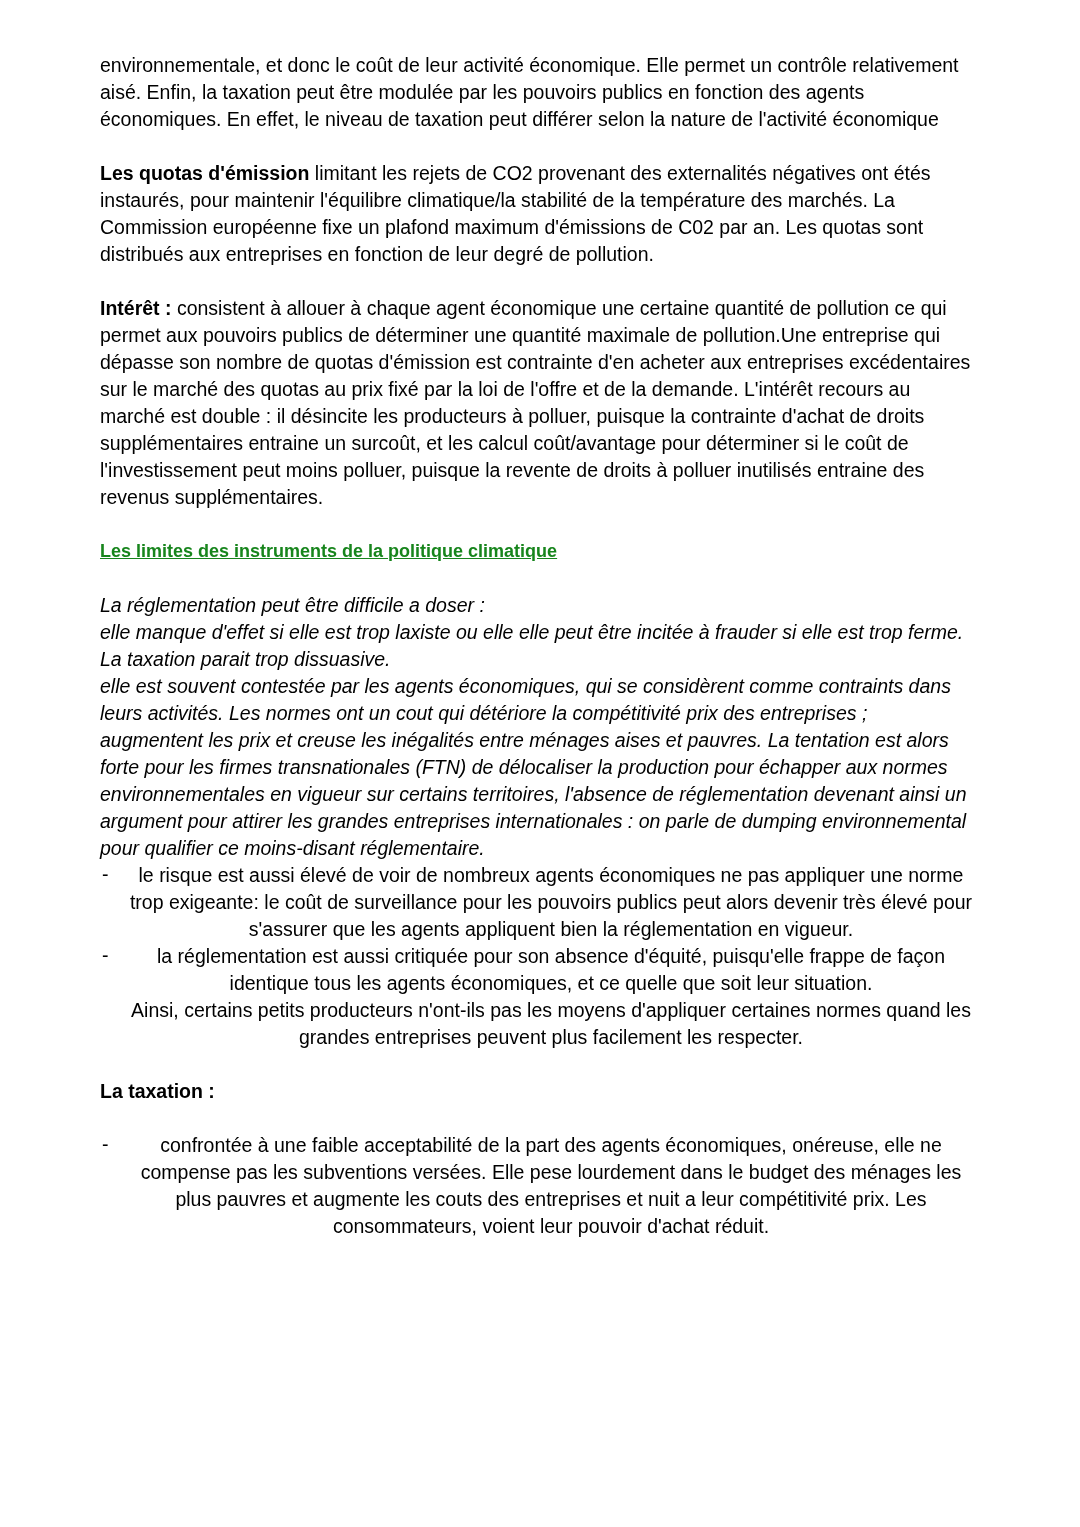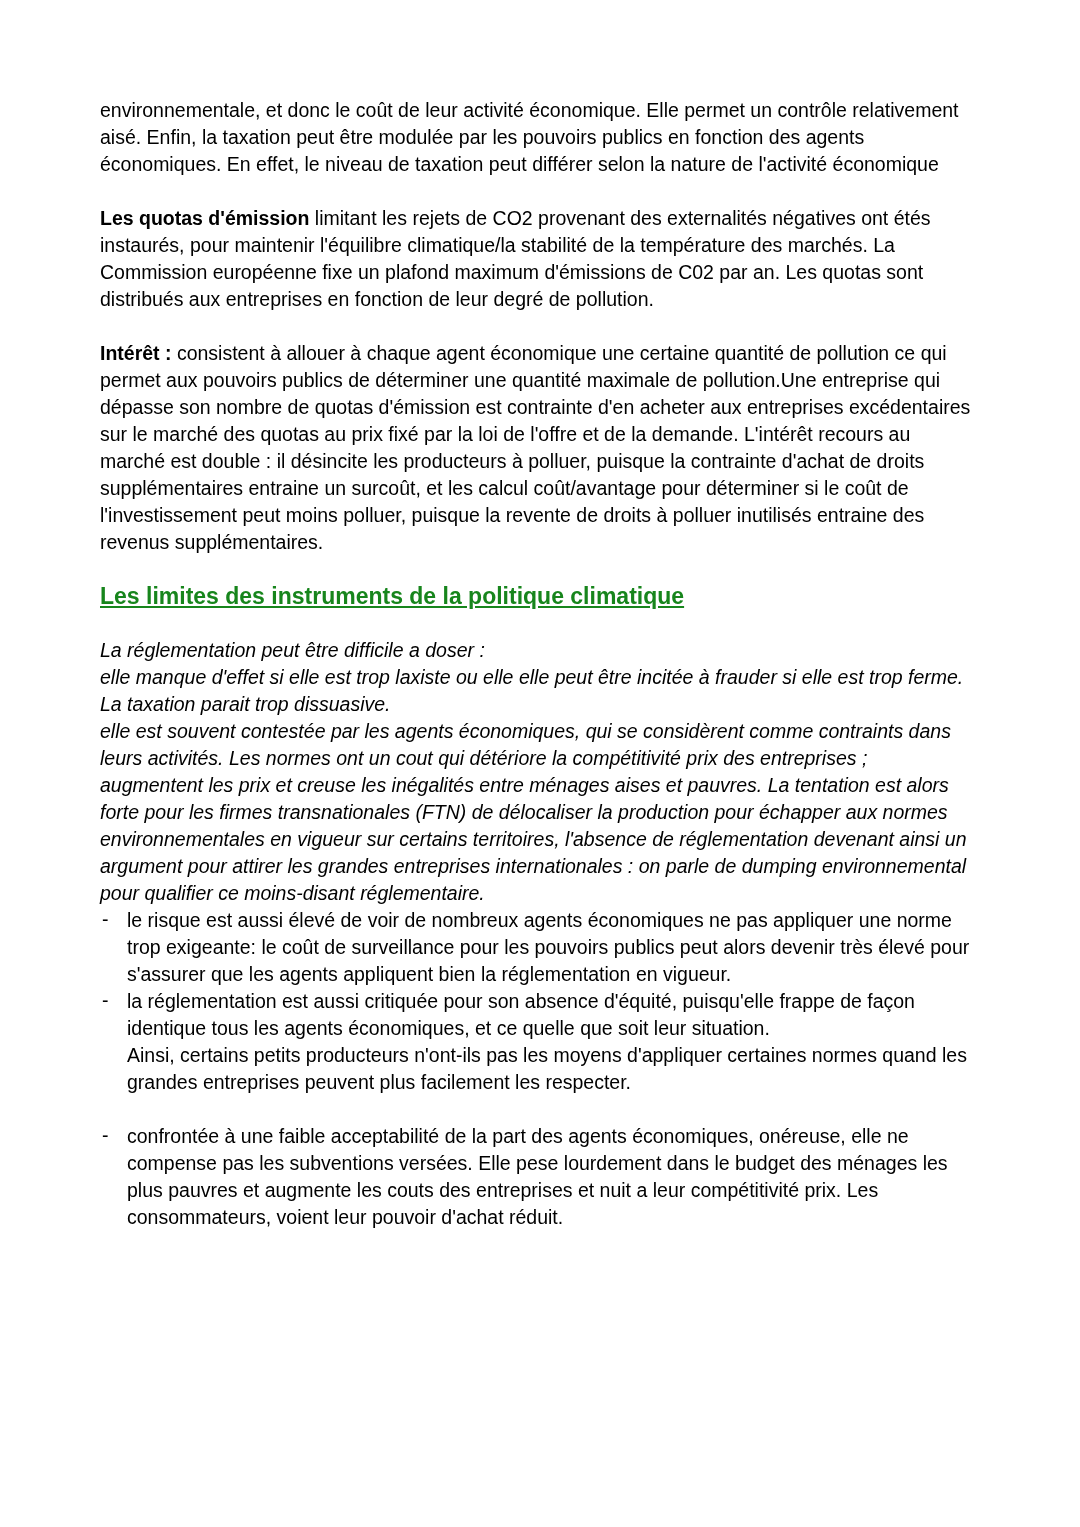--- a/index.html
+++ b/index.html
@@ -11,52 +11,53 @@
     width: 1080px;
     height: 1527px;
     overflow: hidden;
     font-family: "Liberation Sans", "DejaVu Sans", sans-serif;
     font-size: 19.5px;
     line-height: 27px;
     color: #000000;
     -webkit-font-smoothing: antialiased;
   }
   .doc {
-    padding: 97px 97px 0 100px;
+    padding: 52px 97px 0 100px;
     box-sizing: border-box;
     width: 1072px;
   }
   .para {
     margin: 0 0 27px 0;
     white-space: pre-wrap;
   }
   .para.no-mb {
     margin-bottom: 0;
     font-style: italic;
   }
   .bold {
     font-weight: bold;
   }
   .heading-green {
-    font-size: 23px;
+    font-size: 18px;
     line-height: 27px;
     font-weight: bold;
     text-decoration: underline;
     margin: 0 0 27px 0;
     color: var(--heading-color, #17851c);
   }
   ul.bullets {
     list-style: none;
     margin: 0 0 27px 0;
     padding: 0;
   }
   ul.bullets li {
     position: relative;
     padding-left: 27px;
     white-space: pre-wrap;
+    text-align: center;
   }
   ul.bullets li::before {
     content: "-";
     position: absolute;
     left: 2px;
     top: -1px;
   }
 </style>
 </head>
 <body style="background: rgb(255, 255, 255); color: rgb(0, 0, 0);">
@@ -67,16 +68,17 @@
     <p class="para"><span class="bold">Intérêt :</span><span> consistent à allouer à chaque agent économique une certaine quantité de pollution ce qui permet aux pouvoirs publics de déterminer une quantité maximale de pollution.Une entreprise qui dépasse son nombre de quotas d'émission est contrainte d'en acheter aux entreprises excédentaires sur le marché des quotas au prix fixé par la loi de l'offre et de la demande. L'intérêt recours au marché est double : il désincite les producteurs à polluer, puisque la contrainte d'achat de droits supplémentaires entraine un surcoût, et les calcul coût/avantage pour déterminer si le coût de l'investissement peut moins polluer, puisque la revente de droits à polluer inutilisés entraine des revenus supplémentaires.</span></p>
     <h2 class="heading-green">Les limites des instruments de la politique climatique</h2>
     <p class="para no-mb"><span>La réglementation peut être difficile a doser :
 elle manque d'effet si elle est trop laxiste ou elle elle peut être incitée à frauder si elle est trop ferme. La taxation parait trop dissuasive.
 elle est souvent contestée par les agents économiques, qui se considèrent comme contraints dans leurs activités. Les normes ont un cout qui détériore la compétitivité prix des entreprises ; augmentent les prix et creuse les inégalités entre ménages aises et pauvres. La tentation est alors forte pour les firmes transnationales (FTN) de délocaliser la production pour échapper aux normes environnementales en vigueur sur certains territoires, l'absence de réglementation devenant ainsi un argument pour attirer les grandes entreprises internationales : on parle de dumping environnemental pour qualifier ce moins-disant réglementaire.</span></p>
     <ul class="bullets">
       <li>le risque est aussi élevé de voir de nombreux agents économiques ne pas appliquer une norme trop exigeante: le coût de surveillance pour les pouvoirs publics peut alors devenir très élevé pour s'assurer que les agents appliquent bien la réglementation en vigueur.</li>
       <li>la réglementation est aussi critiquée pour son absence d'équité, puisqu'elle frappe de façon identique tous les agents économiques, et ce quelle que soit leur situation.
 Ainsi, certains petits producteurs n'ont-ils pas les moyens d'appliquer certaines normes quand les grandes entreprises peuvent plus facilement les respecter.</li>
     </ul>
+    <p class="para bold">La taxation :</p>
     <ul class="bullets">
       <li>confrontée à une faible acceptabilité de la part des agents économiques, onéreuse, elle ne compense pas les subventions versées. Elle pese lourdement dans le budget des ménages les plus pauvres et augmente les couts des entreprises et nuit a leur compétitivité prix. Les consommateurs, voient leur pouvoir d'achat réduit.</li>
     </ul>
   </div>
 
 </body></html>

